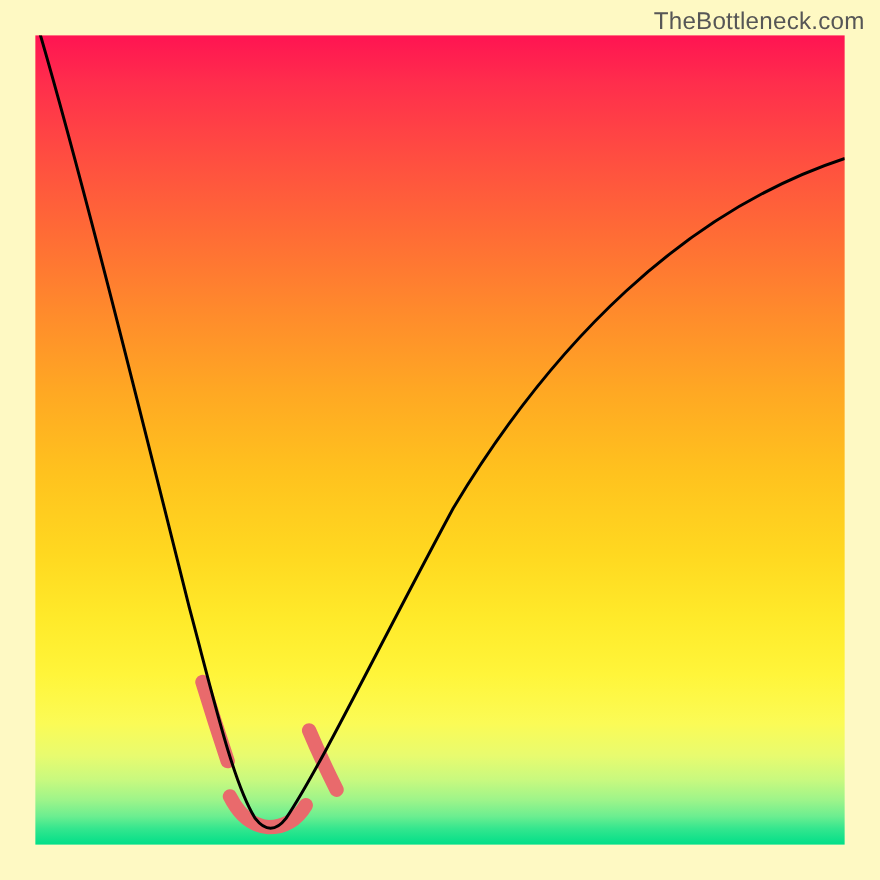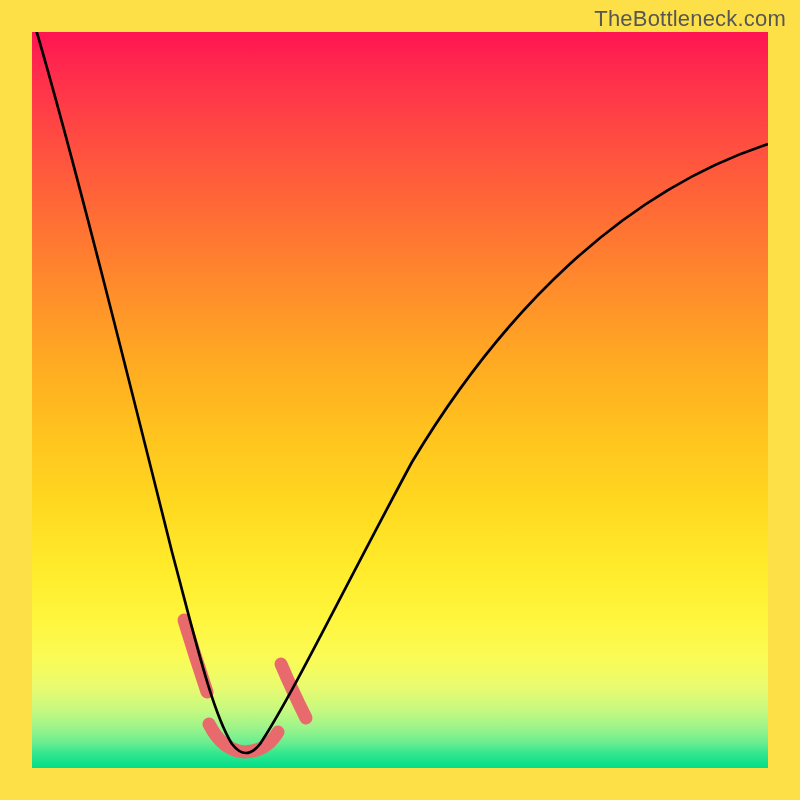--- a/index.html
+++ b/index.html
@@ -8,21 +8,21 @@
     width: 800px;
     height: 800px;
     overflow: hidden;
     background: #000;
     font-family: Arial, Helvetica, sans-serif;
   }
   .frame {
     position: absolute;
     left: 0; top: 0;
     width: 800px; height: 800px;
-    background: #fde047;
+    background: #fef9c3;
   }
   .plot {
     position: absolute;
     left: 32px;
     top: 32px;
     width: 736px;
     height: 736px;
     overflow: hidden;
   }
   .gradient {

